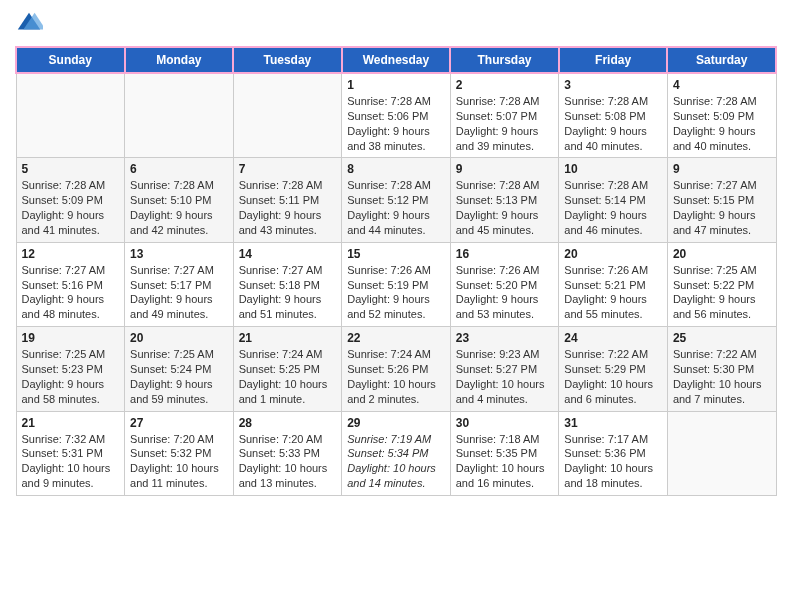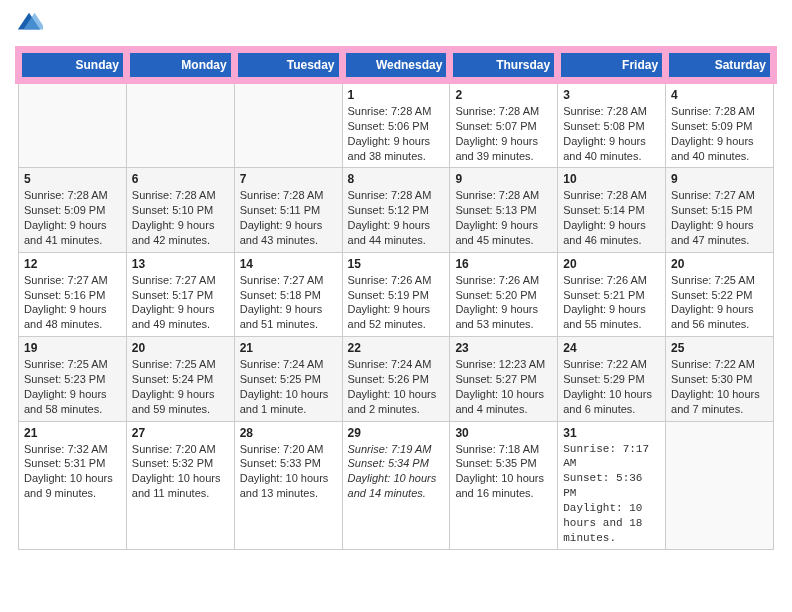--- a/index.html
+++ b/index.html
@@ -54,22 +54,22 @@
       width: 100%;
       border-collapse: collapse;
       border: 1px solid #ccc;
     }
     .calendar th {
       background: #2563c0;
       color: #fff;
       font-size: 12px;
       font-weight: bold;
       padding: 5px 4px;
-      text-align: right;
-      border: 7px solid #f9a8d4;
+      text-align: center;
+      border: 2px solid #f9a8d4;
     }
     .calendar td {
       vertical-align: top;
       border: 1px solid #ccc;
       padding: 4px 5px;
       width: calc(100% / 7);
       height: 76px;
       background: #fff;
     }
     .calendar tr:nth-child(even) td {
@@ -261,21 +261,21 @@
 Daylight: 10 hours and 1 minute.</div>
           </td>
           <td>
             <div class="day-num">22</div>
             <div class="day-info" style="white-space: pre-line;">Sunrise: 7:24 AM
 Sunset: 5:26 PM
 Daylight: 10 hours and 2 minutes.</div>
           </td>
           <td>
             <div class="day-num">23</div>
-            <div class="day-info" style="white-space: pre-line;">Sunrise: 12:23 AM
+            <div class="day-info" style="white-space: pre-line;">Sunrise: 9:23 AM
 Sunset: 5:27 PM
 Daylight: 10 hours and 4 minutes.</div>
           </td>
           <td>
             <div class="day-num">24</div>
             <div class="day-info" style="white-space: pre-line;">Sunrise: 7:22 AM
 Sunset: 5:29 PM
 Daylight: 10 hours and 6 minutes.</div>
           </td>
           <td>
@@ -311,21 +311,21 @@
 Daylight: 10 hours and 14 minutes.</div>
           </td>
           <td>
             <div class="day-num">30</div>
             <div class="day-info" style="white-space: pre-line;">Sunrise: 7:18 AM
 Sunset: 5:35 PM
 Daylight: 10 hours and 16 minutes.</div>
           </td>
           <td>
             <div class="day-num">31</div>
-            <div class="day-info" style="white-space: pre-line; font-family: Liberation Mono, monospace;">Sunrise: 7:17 AM
+            <div class="day-info" style="white-space: pre-line;">Sunrise: 7:17 AM
 Sunset: 5:36 PM
 Daylight: 10 hours and 18 minutes.</div>
           </td>
           <td class="empty-cell"></td>
         </tr>
       </tbody>
   </table>
 
 </div>
 

